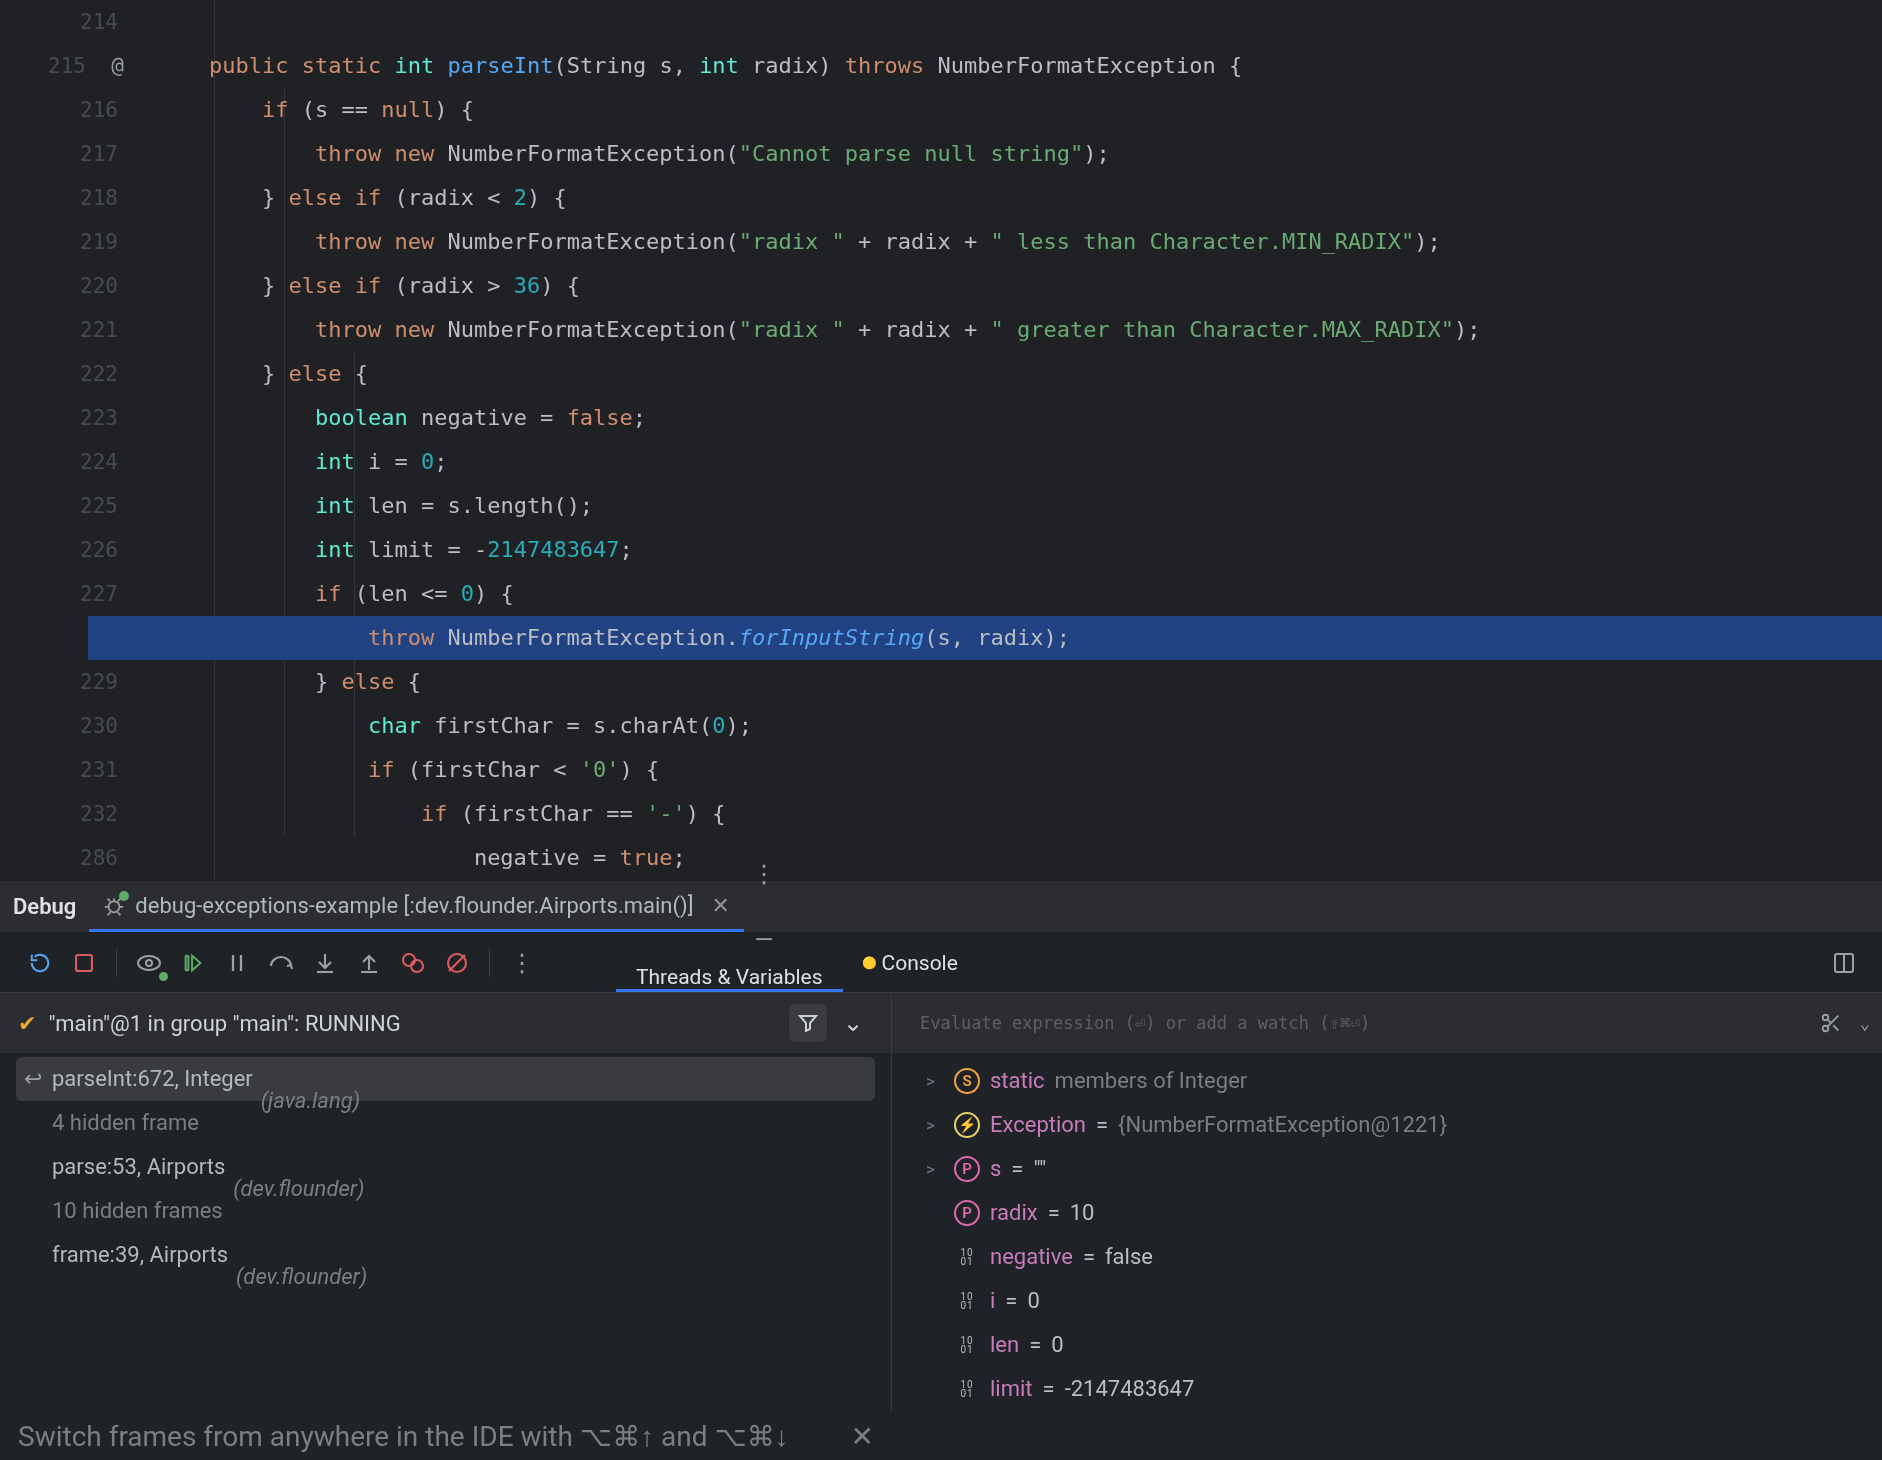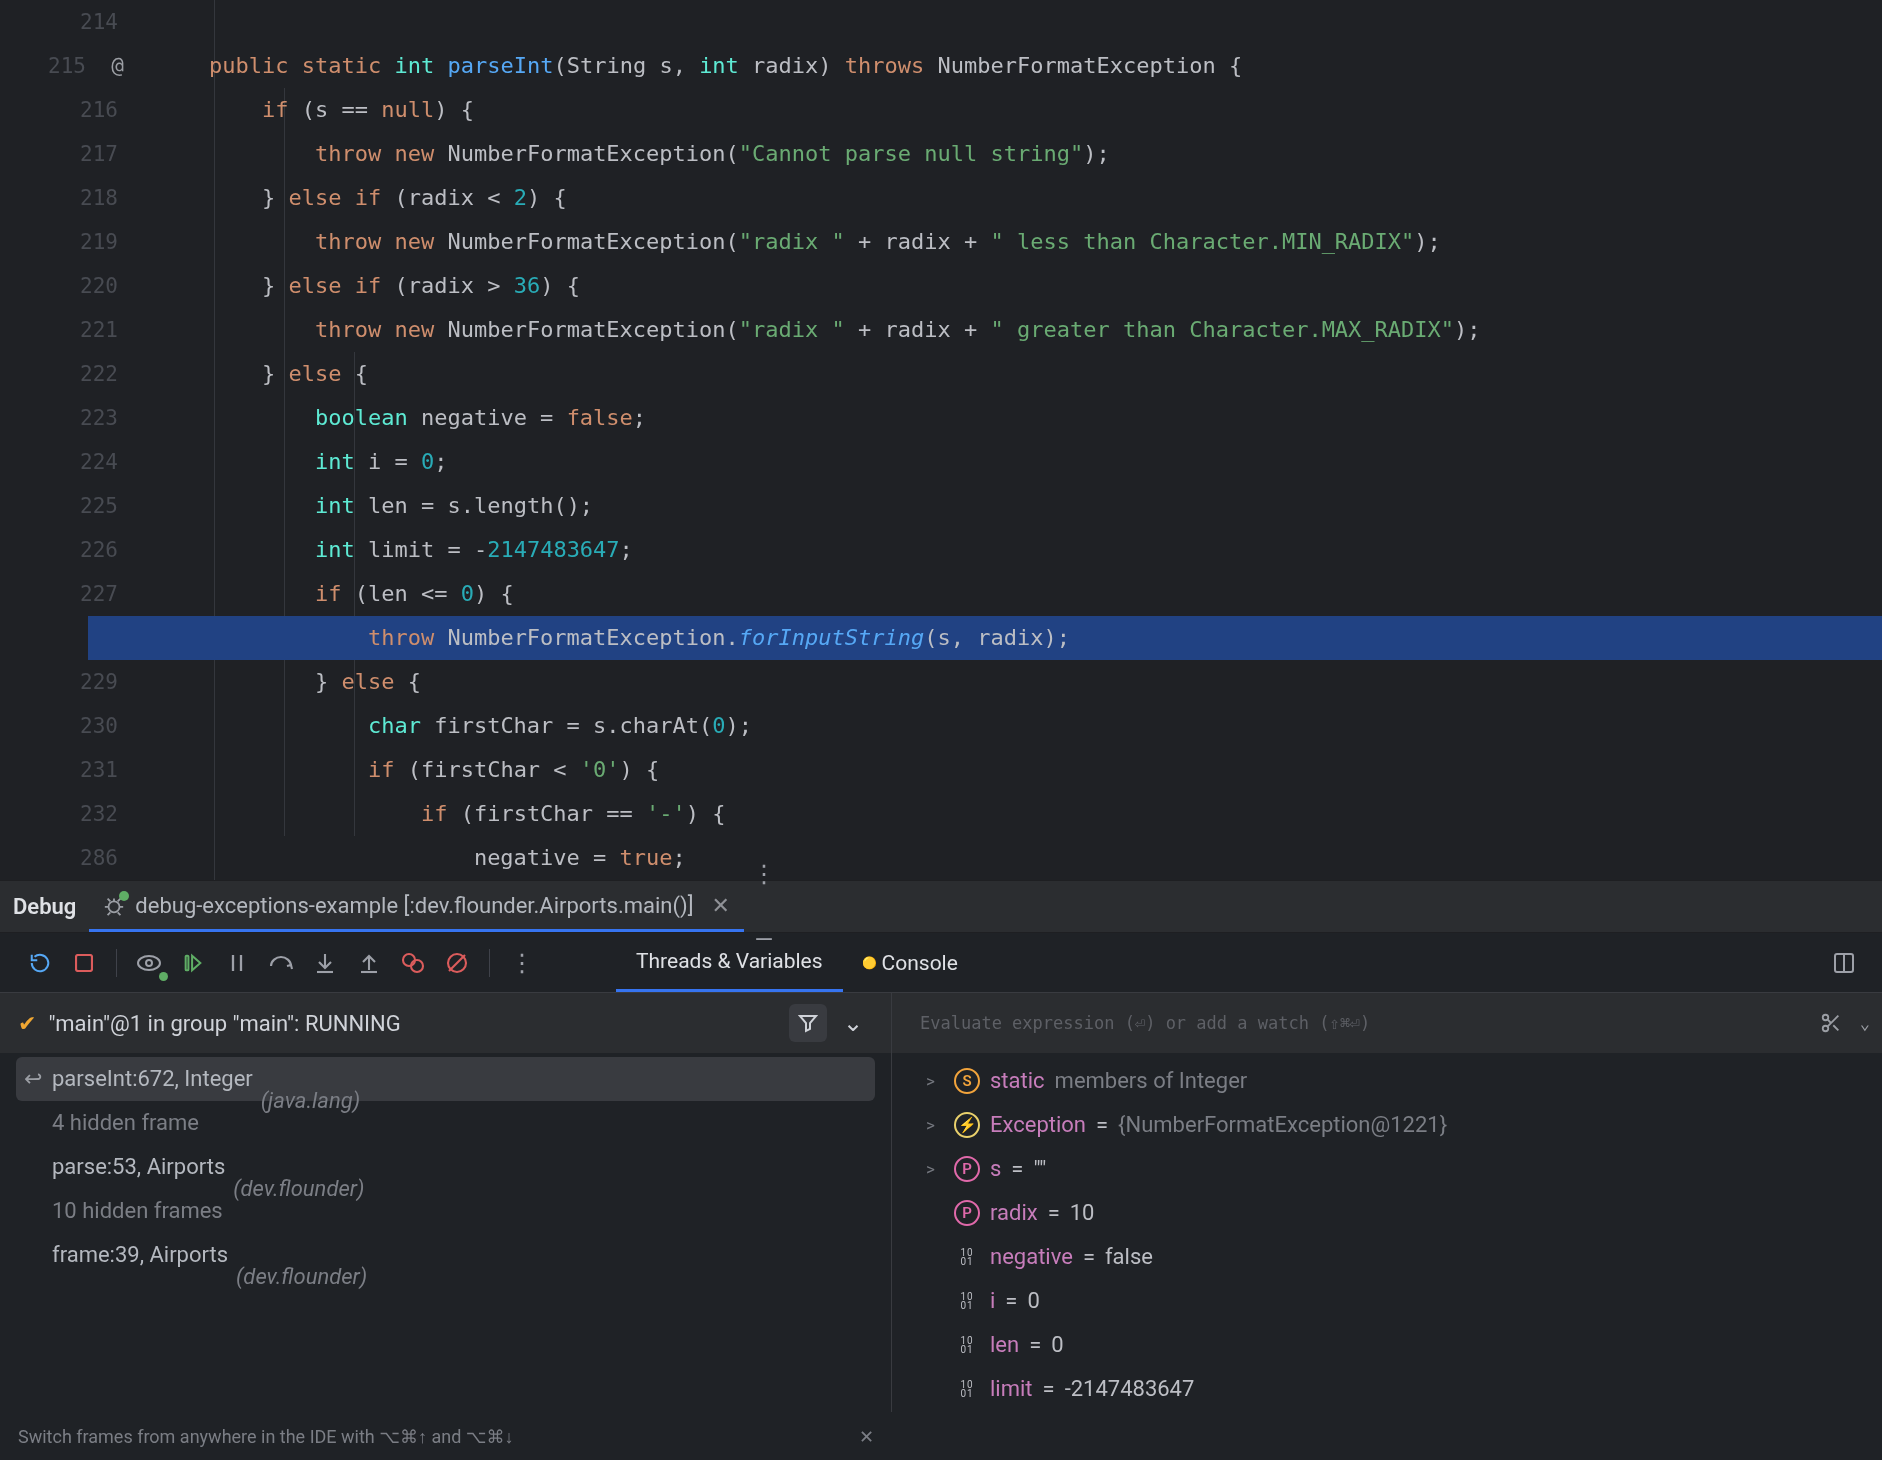--- a/index.html
+++ b/index.html
@@ -44,21 +44,21 @@
 
   
   .toolbar { display:flex; align-items:center; height: 60px; background:#1f2226; border-top:1px solid #1e1f22; gap: 4px; padding-left: 20px; font-family: -apple-system, BlinkMacSystemFont, "Segoe UI", Roboto, sans-serif; }
   .tico { width: 40px; height: 40px; display:flex; align-items:center; justify-content:center; color:#9da0a8; font-size: 24px; cursor:pointer; }
   .tgreen { color:#5fad65; }
   .tred   { color:#db5c5c; }
   .tblue  { color:#56a8f5; }
   .vrule { width:1px; height:28px; background:#3f424a; margin:0 8px; }
   .tb-tabs { display:flex; align-items:flex-end; height:100%; margin-left:70px; gap:0; }
   .tb-tab { height:100%; display:flex; align-items:center; padding:0 20px; color:#dfe1e5; font-size:21px; cursor:pointer; }
-  .tb-tab.active { border-bottom: 3px solid #3674f0; }
+  .tb-tab.active { border-bottom: 3px solid #3674f0; align-items: flex-end; }
   .tb-right { margin-left:auto; padding-right:18px; display:flex; gap:18px; color:#9b9ea4; }
 
   
   .lower { display:flex; height: calc(1460px - 880px - 52px - 60px); background:#1f2226; border-top:1px solid #393b40; font-family: -apple-system, BlinkMacSystemFont, "Segoe UI", Roboto, sans-serif; font-size:22px; }
   .left  { width: 892px; display:flex; flex-direction:column; border-right:1px solid #393b40; }
   .right { flex:1; display:flex; flex-direction:column; }
 
   .thread { height:60px; display:flex; align-items:center; padding: 0 18px; background:#2b2d30; gap:12px; color:#d0d3d9; }
   .thread .chk { color:#f0a732; }
   .thread .btns { margin-left:auto; display:flex; align-items:center; gap:6px; }
@@ -80,21 +80,21 @@
   .badge { width:26px; height:26px; border-radius:50%; border:2px solid; display:flex; align-items:center; justify-content:center; font-size:15px; font-weight:600; line-height:1; }
   .b-or { border-color:#f2a43c; color:#f2a43c; }
   .b-yl { border-color:#e9d16c; color:#e9d16c; padding-left:1px; }
   .b-pk { border-color:#e069aa; color:#e069aa; }
   .b10  { width:26px; display:flex; flex-direction:column; align-items:center; color:#bcbec4; font-size:10px; line-height:9px; letter-spacing:1px; }
   .vname { color:#c77dbb; }
   .vval  { color:#bcbec4; }
   .veq   { color:#bcbec4; }
   .vdim  { color:#7b7e85; }
 
-  .tip-bar { position:absolute; bottom:0; left:0; right:calc(1882px - 892px); height:48px; display:flex; align-items:center; padding:0 18px; color:#7b7e85; font-family: -apple-system, BlinkMacSystemFont, "Segoe UI", Roboto, sans-serif; font-size:18px; background:#1f2226; border-top: 1px solid #1f2226; }
+  .tip-bar { position:absolute; bottom:0; left:0; right:calc(1882px - 892px); height:48px; display:flex; align-items:center; padding:0 18px; color:#7b7e85; font-family: -apple-system, BlinkMacSystemFont, "Segoe UI", Roboto, sans-serif; font-size:28px; background:#1f2226; border-top: 1px solid #1f2226; }
   .tip-bar .x { margin-left:auto; color:#7b7e85; }
 
   svg { display:block; }
 </style>
 </head>
 <body>
 
 <div class="editor">
   <div class="gutter" id="gutter">
       <div>214</div>

